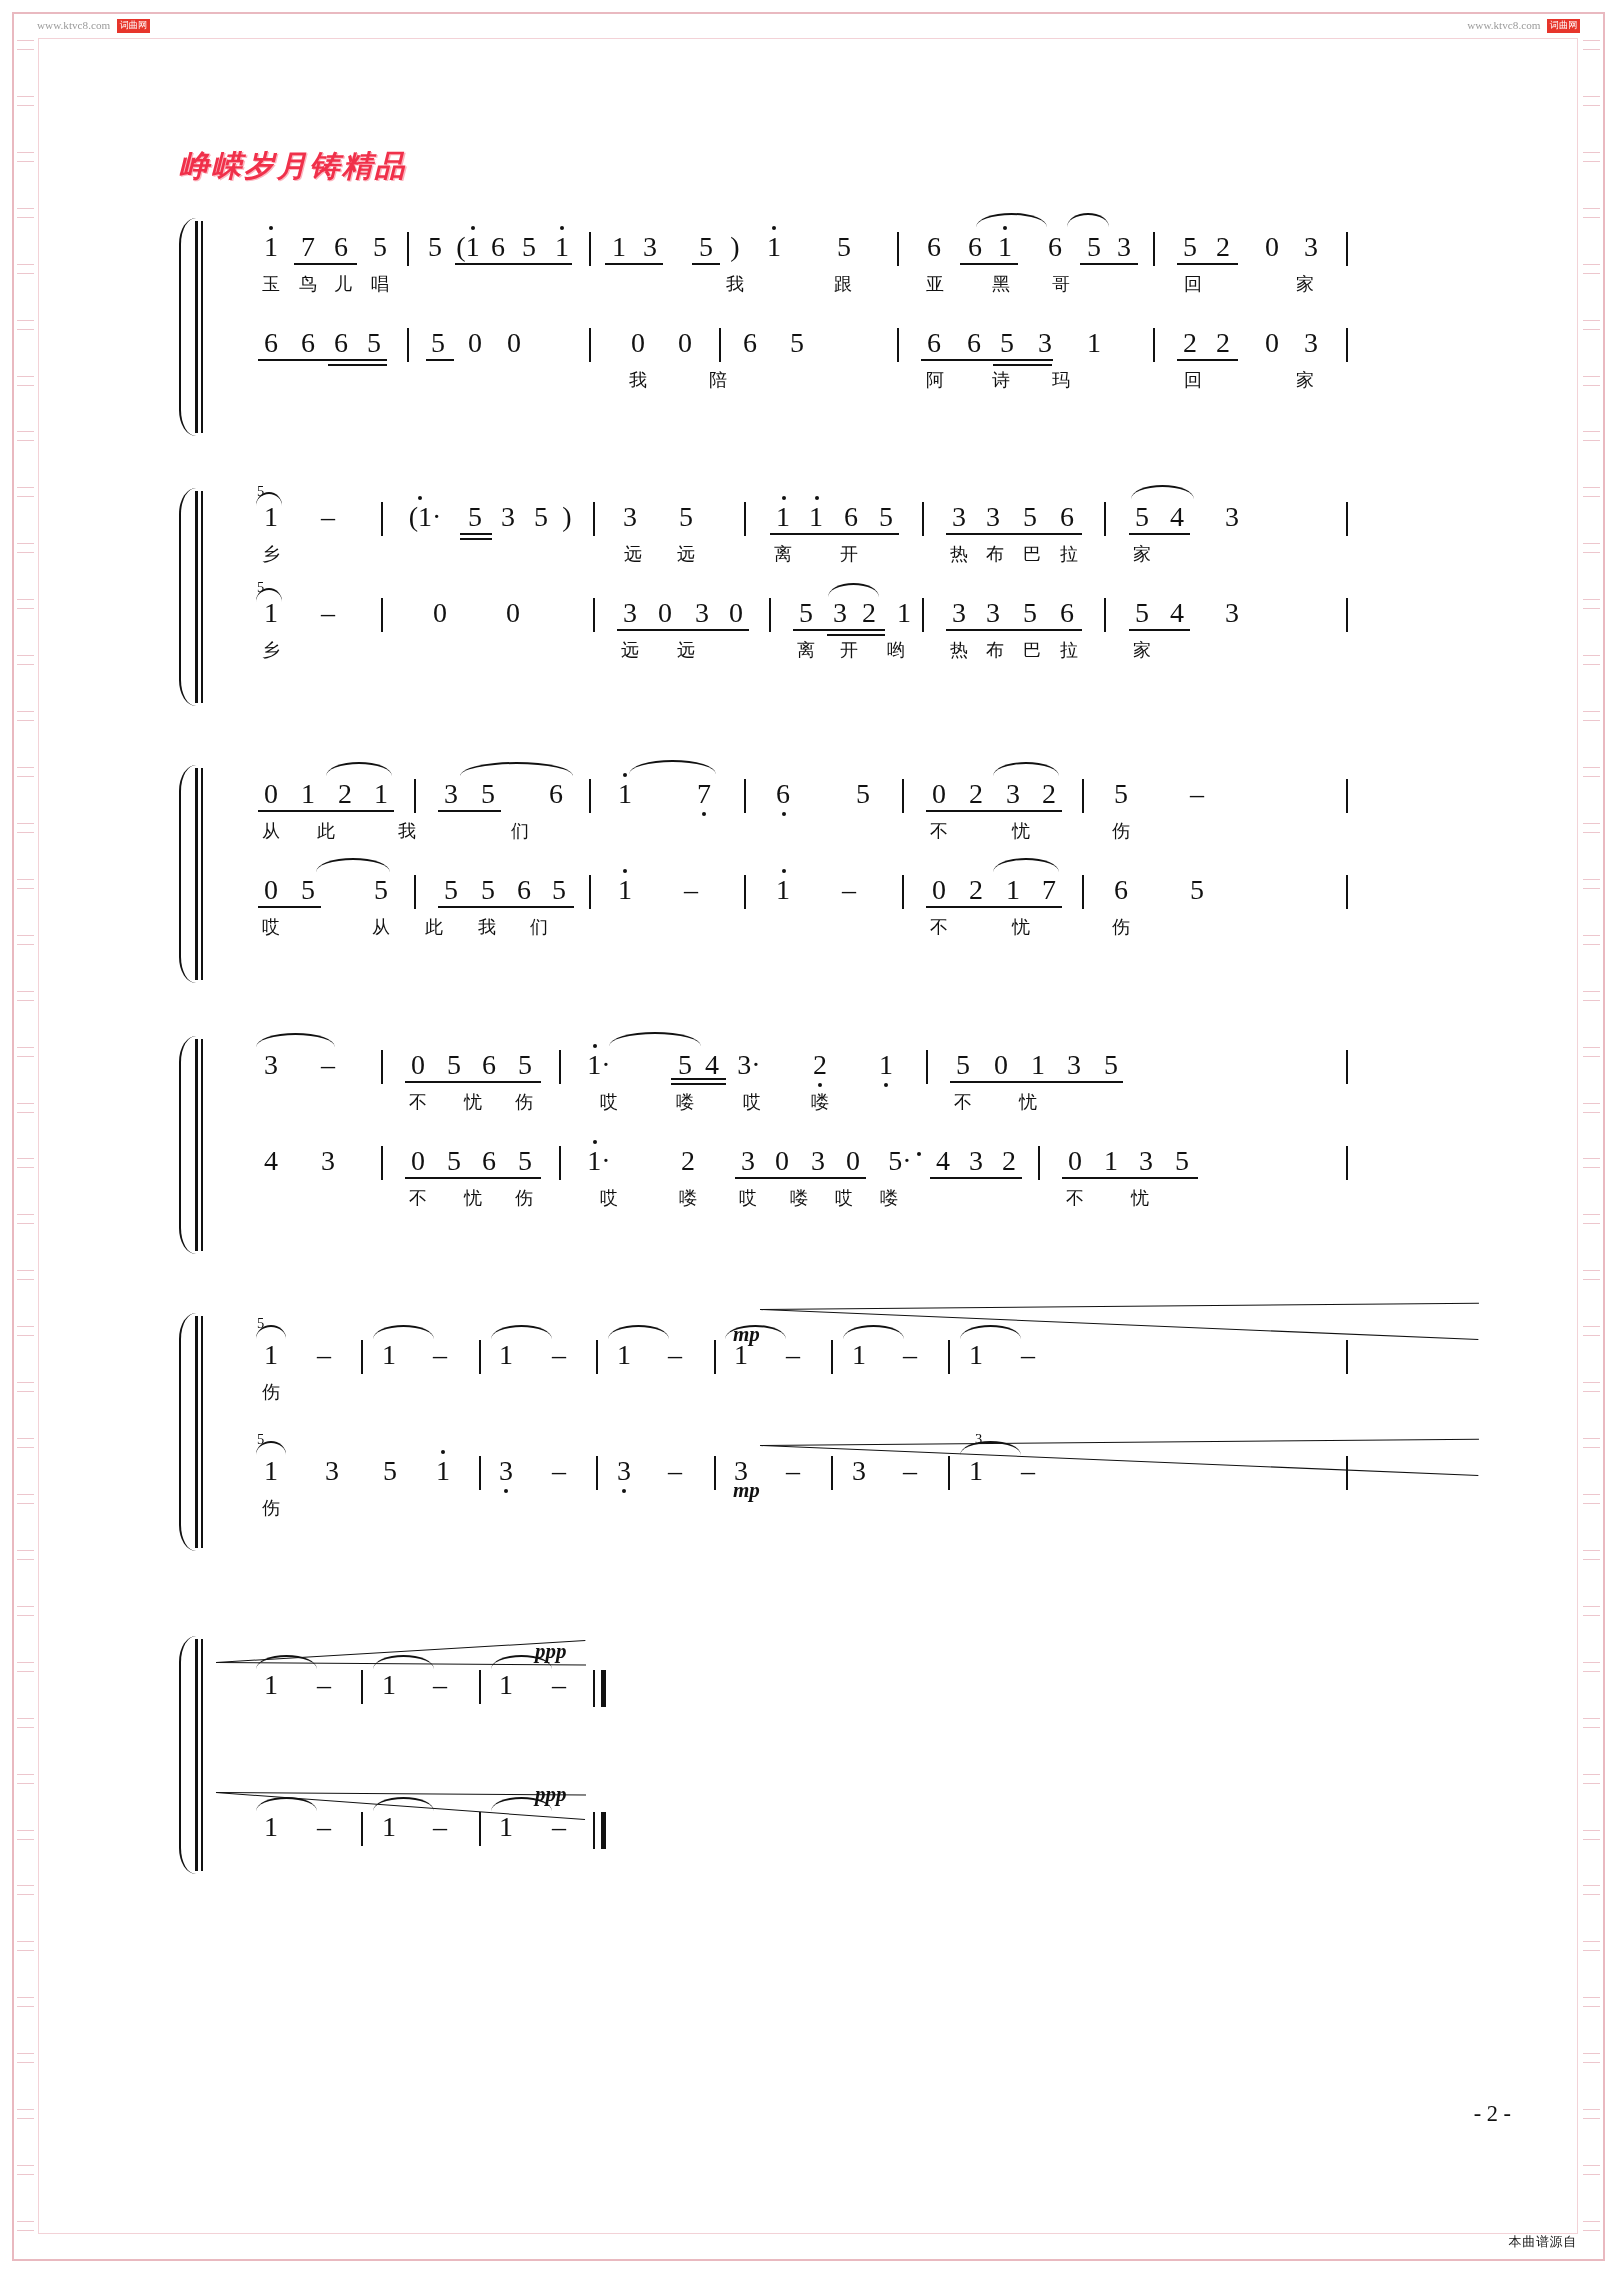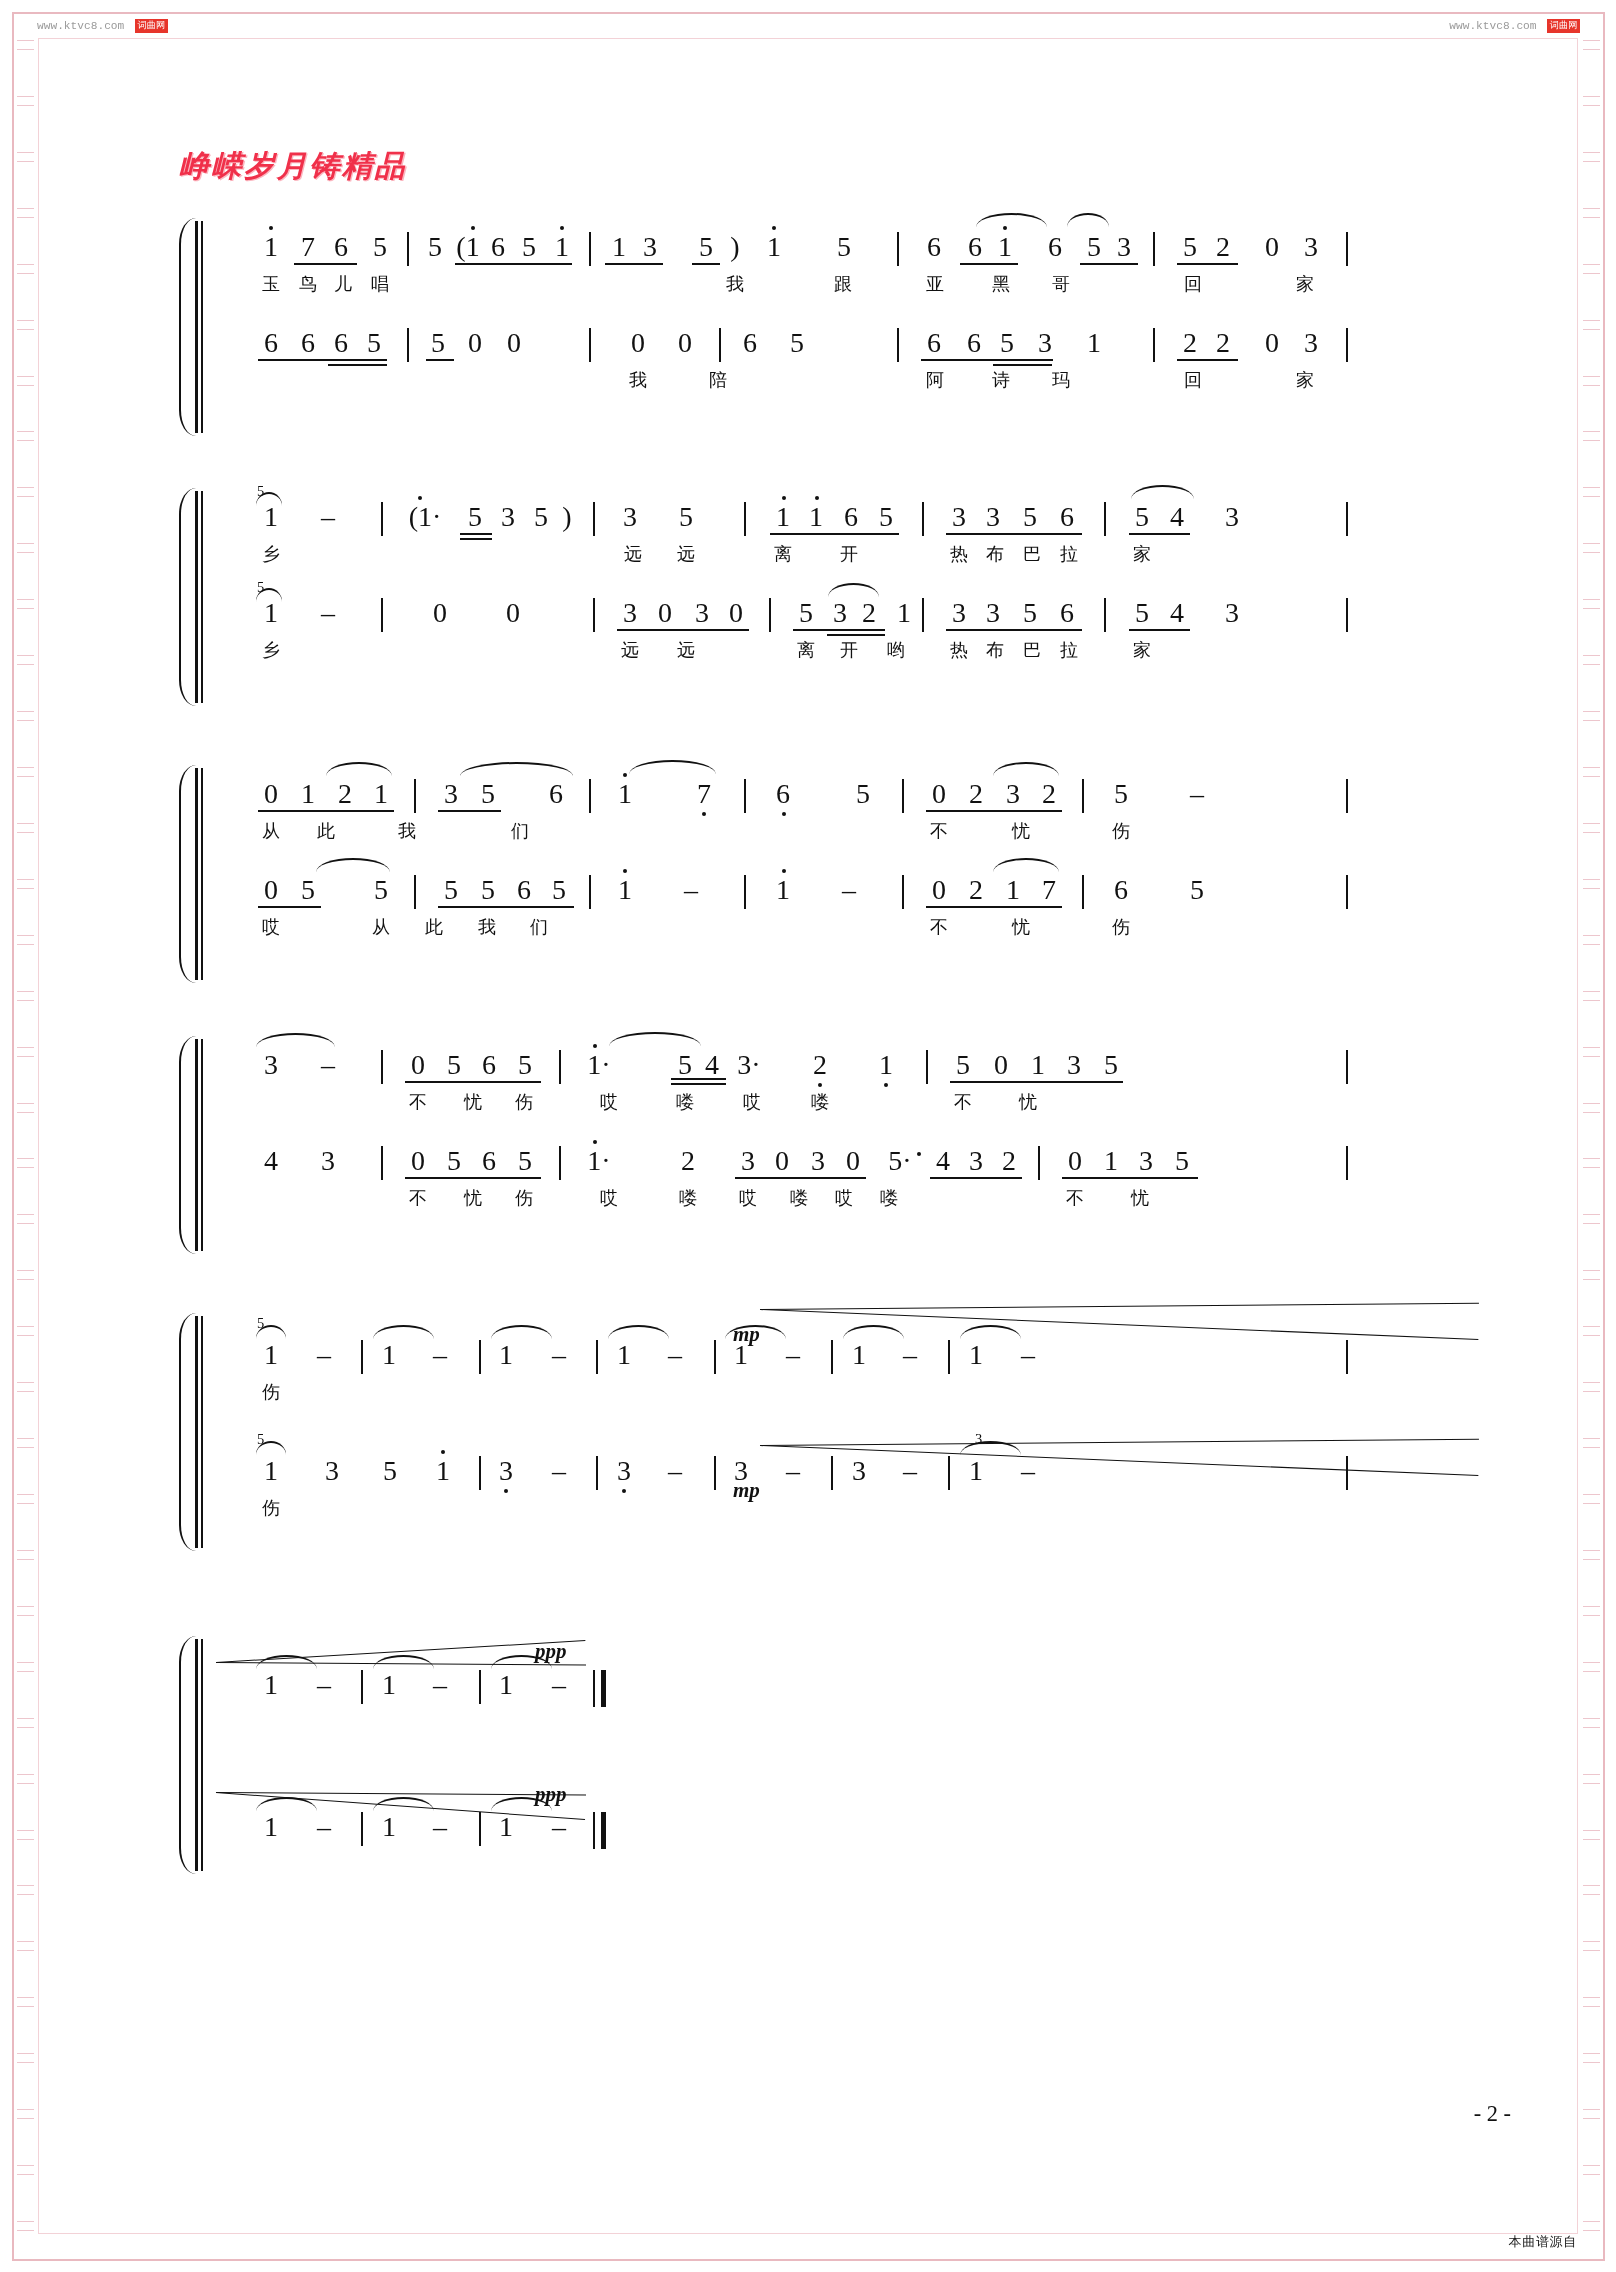--- a/index.html
+++ b/index.html
@@ -51,21 +51,21 @@
   .tick {
     width: 17px;
     height: 8px;
     border-top: 1.3px solid #edc6cd;
     border-bottom: 1.3px solid #edc6cd;
   }
 
   
   .wm {
     position: absolute;
-    font-family: Liberation Mono, monospace;
+    font-family: Liberation Serif, serif;
     font-size: 11.2px;
     color: #9a9a9a;
     white-space: nowrap;
   }
   .wm-badge {
     display: inline-block;
     background: #e7352b;
     color: #ffffff;
     font-size: 9.2px;
     padding: 0.7px 2.6px;

